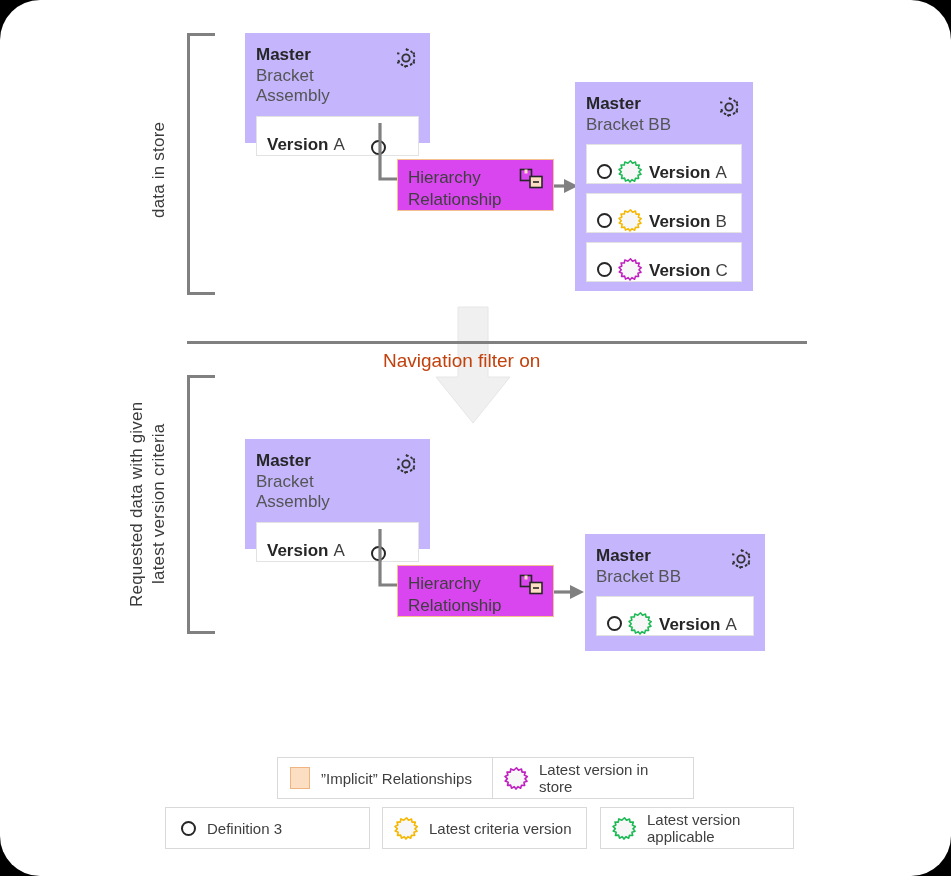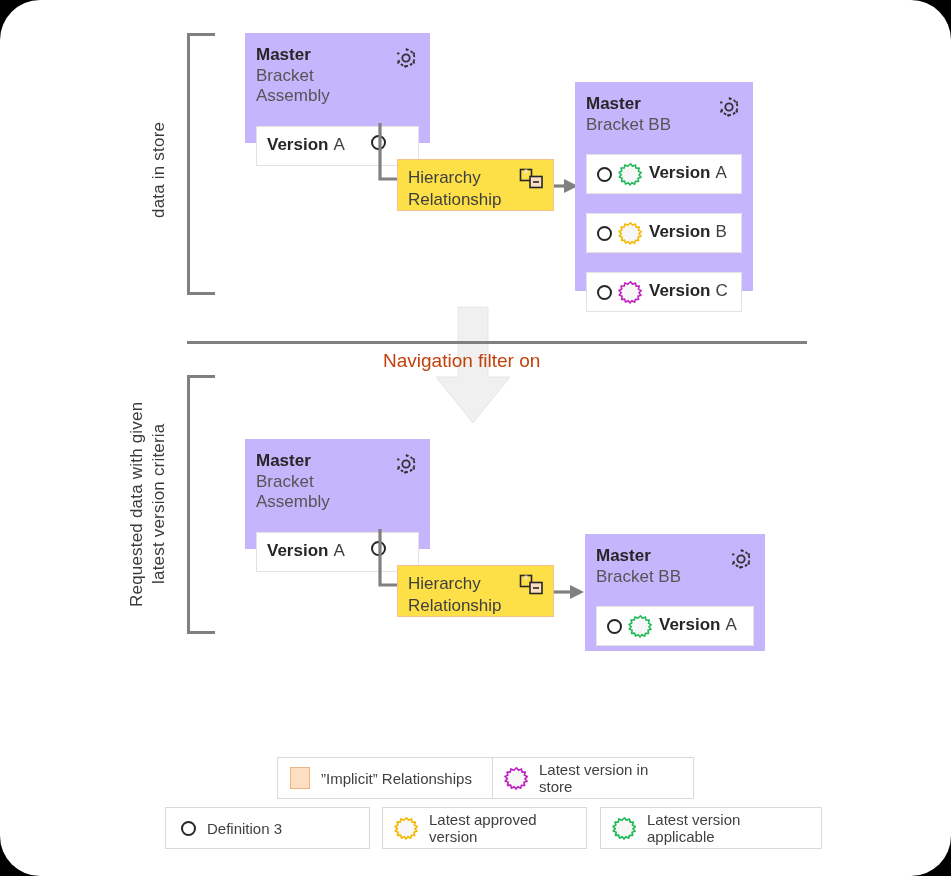--- a/index.html
+++ b/index.html
@@ -73,24 +73,24 @@
     width: 26px;
     height: 26px;
   }
 
   .version-row {
     position: relative;
     background: #ffffff;
     border: 1px solid #e2e2e2;
     box-sizing: border-box;
     height: 40px;
-    margin-top: 19px;
+    margin-top: 9px;
     display: flex;
-    align-items: flex-start;
-    padding: 8px 10px;
+    align-items: flex-end;
+    padding: 0 10px;
     font-size: 17px;
     color: #3f3f3f;
   }
   .version-row .vlabel { font-weight: bold; color: #262626; }
   .version-row .vvalue { font-weight: normal; color: #3f3f3f; margin-left: 5px;}
 
   .def-circle {
     width: 15px; height: 15px;
     border: 2.4px solid #262626;
     border-radius: 50%;
@@ -98,21 +98,21 @@
     flex: 0 0 auto;
   }
   .burst { width: 23px; height: 23px; flex: 0 0 auto; }
 
   .row-left-icons { display: flex; align-items: center; gap: 7px; margin-right: 7px; }
   .row-right-circle { margin-left: auto; }
 
   
   .rel-box {
     position: absolute;
-    background: #fde047;
+    background: #d946ef;
     border: 1px solid #f6bf8e;
     box-sizing: border-box;
     padding: 7px 10px;
     font-size: 17px;
     color: #3f3f3f;
     line-height: 1.32;
   }
   .rel-icon { position: absolute; right: 8px; top: 8px; width: 26px; height: 22px; }
 
   
@@ -356,24 +356,24 @@
     <span class="def-circle" style="margin-left:3px;"></span>
     <span>Definition 3</span>
   </div>
 
   <div class="legend-item" style="left:382px; top:807px; width:205px; height:42px;">
     <span class="burst">
       <svg viewBox="0 0 24 24" width="23" height="23">
         <path d="M12 0.8 L14.1 3.4 L17.2 2.1 L17.8 5.4 L21.2 5.3 L20.2 8.5 L23.2 10.0 L20.8 12.3 L23.0 14.8 L19.8 16.0 L20.5 19.3 L17.2 19.0 L16.3 22.2 L13.5 20.5 L11.5 23.0 L9.6 20.5 L6.8 22.1 L5.9 18.9 L2.6 19.2 L3.3 15.9 L0.2 14.7 L2.4 12.2 L0.0 9.9 L3.0 8.4 L2.1 5.2 L5.5 5.3 L6.1 2.0 L9.2 3.4 Z" fill="#f7f7f7" stroke="#f5b800" stroke-width="1.7" stroke-linejoin="round"></path>
       </svg>
     </span>
-    <span>Latest approved version</span>
-  </div>
-
-  <div class="legend-item" style="left:600px; top:807px; width:222px; height:42px;">
+    <span>Latest criteria version</span>
+  </div>
+
+  <div class="legend-item" style="left:600px; top:807px; width:194px; height:42px;">
     <span class="burst">
       <svg viewBox="0 0 24 24" width="23" height="23">
         <path d="M12 0.8 L14.1 3.4 L17.2 2.1 L17.8 5.4 L21.2 5.3 L20.2 8.5 L23.2 10.0 L20.8 12.3 L23.0 14.8 L19.8 16.0 L20.5 19.3 L17.2 19.0 L16.3 22.2 L13.5 20.5 L11.5 23.0 L9.6 20.5 L6.8 22.1 L5.9 18.9 L2.6 19.2 L3.3 15.9 L0.2 14.7 L2.4 12.2 L0.0 9.9 L3.0 8.4 L2.1 5.2 L5.5 5.3 L6.1 2.0 L9.2 3.4 Z" fill="#f7f7f7" stroke="#1db954" stroke-width="1.7" stroke-linejoin="round"></path>
       </svg>
     </span>
     <span>Latest version applicable</span>
   </div>
 
 </div>
 

